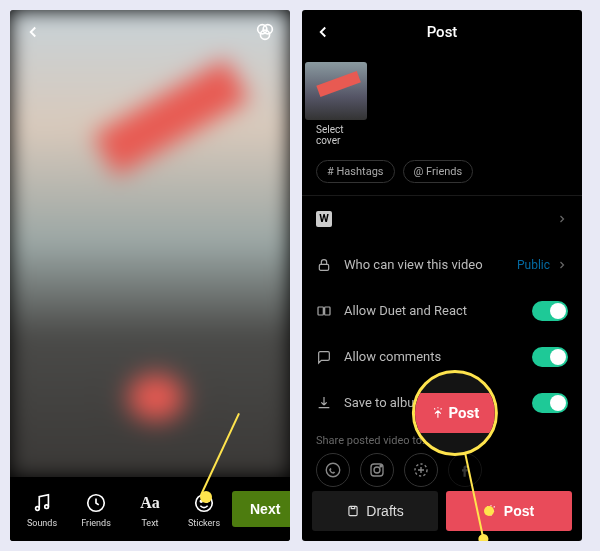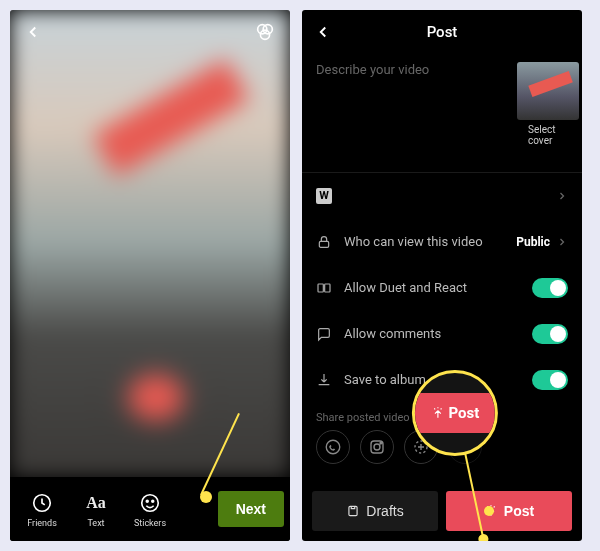--- a/index.html
+++ b/index.html
@@ -164,21 +164,21 @@
   .opt-row {
     display:flex;
     align-items:center;
     height: 46px;
     padding: 0 14px;
     border-bottom: 1px solid transparent;
     font-size: 13px;
     color: #bbb;
     gap: 12px;
   }
-  .opt-row .right { margin-left:auto; display:flex; align-items:center; gap:6px; color:#ffffff; font-size:12px;font-weight:bold;}
+  .opt-row .right { margin-left:auto; display:flex; align-items:center; gap:6px; color:#0369a1; font-size:12px;}
   .toggle {
     width: 36px; height: 20px; background:#1ec997; border-radius: 12px; position:relative;
   }
   .toggle::after{ content:''; position:absolute; right:2px; top:2px; width:16px;height:16px;background:#fff;border-radius:50%; }
   .share-label { padding: 8px 14px 6px 14px; font-size:11px; color:#666; }
   .share-row { display:flex; gap:10px; padding: 0 14px 10px 14px; }
   .share-ic {
     width:34px;height:34px;border:1px solid #333;border-radius:50%;
     display:flex;align-items:center;justify-content:center;color:#888;
   }
@@ -285,20 +285,30 @@
     <div class="blob2"></div>
   </div>
 
   <div class="left-arrow-line"></div>
   <div class="left-arrow-dot"></div>
 
   <div class="editor-toolbar">
     <div class="tool">
       <span class="tool-icon">
         <svg width="22" height="22" viewBox="0 0 24 24" fill="none" stroke="#fff" stroke-width="1.8">
+            <path d="M9 18V5l10-2v13"></path>
+            <circle cx="7" cy="18" r="2"></circle>
+            <circle cx="17" cy="16" r="2"></circle>
+          </svg>
+      </span>
+      <span class="lbl">Sounds</span>
+    </div>
+    <div class="tool">
+      <span class="tool-icon">
+        <svg width="22" height="22" viewBox="0 0 24 24" fill="none" stroke="#fff" stroke-width="1.8">
             <circle cx="12" cy="12" r="9"></circle>
             <path d="M12 7v5l3 2"></path>
           </svg>
       </span>
       <span class="lbl">Friends</span>
     </div>
     <div class="tool">
       <span class="tool-icon" style="font-size:16px;font-weight:600;font-family:serif;">Aa</span>
       <span class="lbl">Text</span>
     </div>
@@ -321,28 +331,29 @@
   <div class="post-header">
     <span class="back">
       <svg width="18" height="18" viewBox="0 0 24 24" fill="none" stroke="#fff" stroke-width="2.5">
           <polyline points="15 18 9 12 15 6"></polyline>
         </svg>
     </span>
     <span>Post</span>
   </div>
 
   <div class="desc-row">
-    <div class="desc-area">Describe your video</div>
     <div class="cover">
       <div class="cover-thumb"></div>
       <span class="cover-lbl">Select cover</span>
     </div>
   </div>
 
   <div class="tag-row">
+    <div class="tag-pill"># Hashtags</div>
+    <div class="tag-pill">@ Friends</div>
   </div>
 
   <div class="opts">
     <div class="opt-row">
       <span style="width:16px;height:16px;background:#ccc;color:#000;font-size:11px;font-weight:700;display:flex;align-items:center;justify-content:center;border-radius:2px;">W</span>
       <span class="right">
         <svg width="12" height="12" viewBox="0 0 24 24" fill="none" stroke="#666" stroke-width="2.5">
             <polyline points="9 18 15 12 9 6"></polyline>
           </svg>
       </span>

